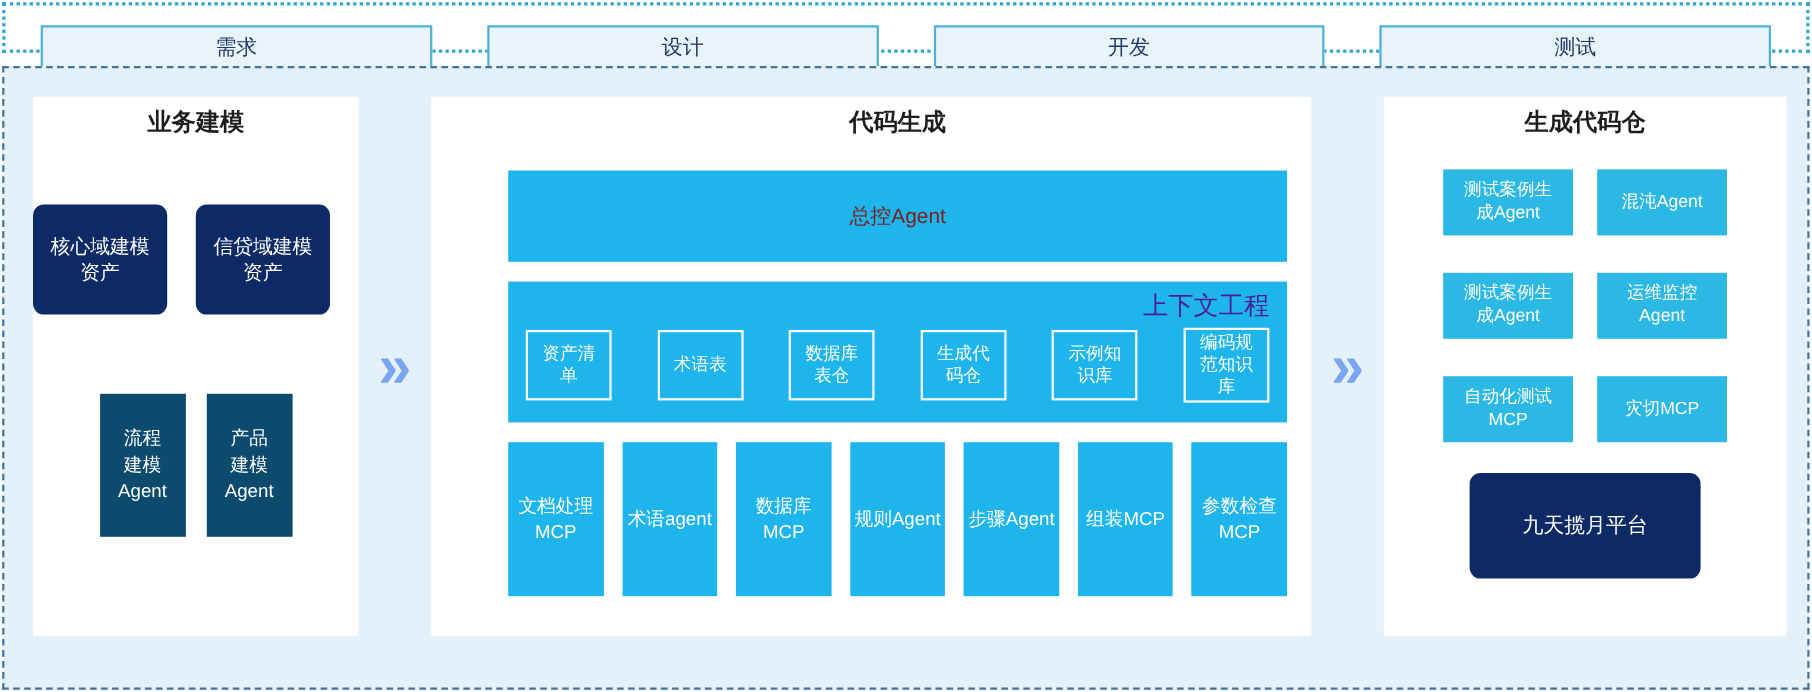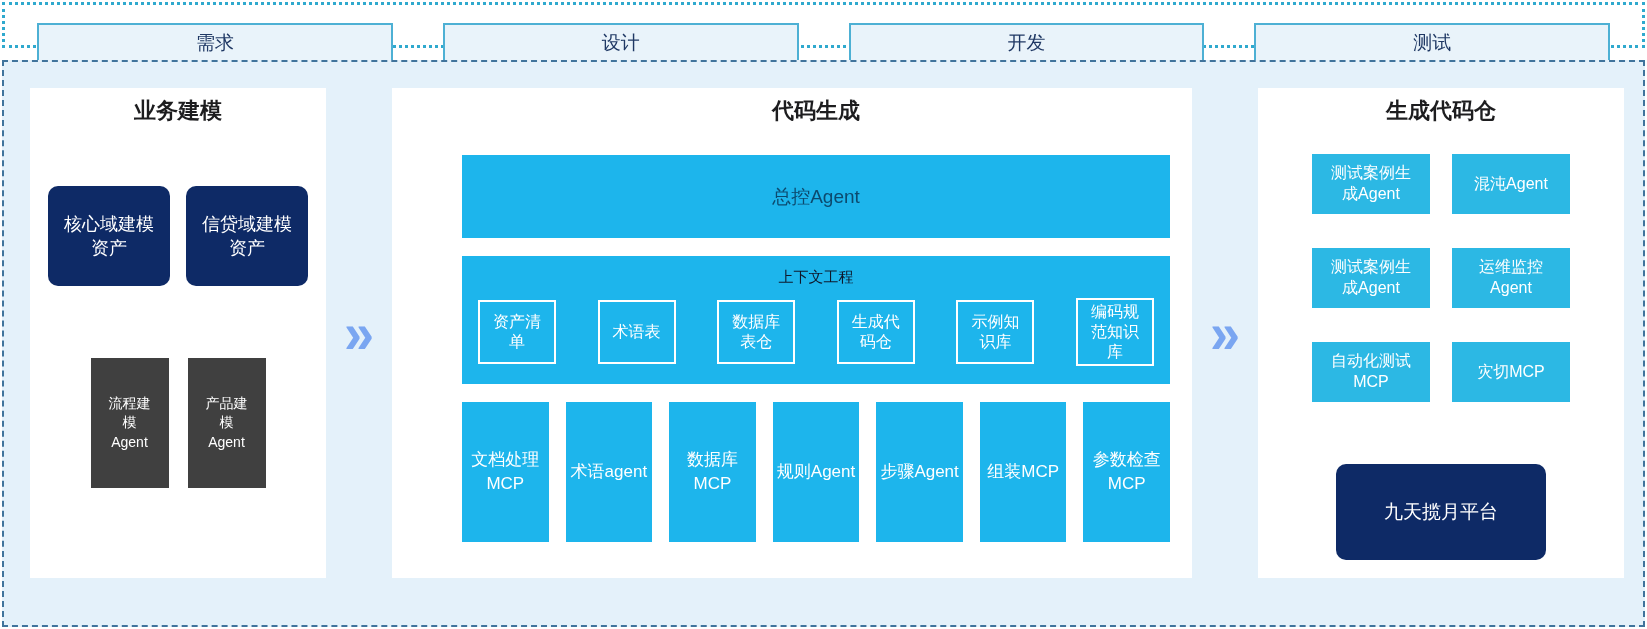--- a/index.html
+++ b/index.html
@@ -29,40 +29,40 @@
     margin:0;padding-top:8px;height:26px;text-align:center;
     font-size:22px;font-weight:bold;color:#1d1d1f;
   }
   .flow-gap{width:66px;height:490px;display:flex;align-items:center;justify-content:center;}
   .chevron{
     color:#7aa6f1;font-size:54px;font-weight:bold;line-height:1;
     transform:scaleY(1.05);user-select:none;
   }
   
   .panel-left{width:296px;}
-  .asset-row{display:flex;justify-content:center;gap:16px;margin-top:64px;}
+  .asset-row{display:flex;justify-content:flex-start;gap:26px;margin-top:64px;}
   .asset-box{
     width:122px;height:100px;padding:0 10px;box-sizing:border-box;border-radius:10px;
     background:#0e2a66;color:#fff;font-size:18px;line-height:1.35;
     display:flex;align-items:center;justify-content:center;text-align:center;
   }
   .lagent-row{display:flex;justify-content:center;gap:19px;margin-top:72px;}
   .lagent-box{
     width:78px;height:130px;padding:0 14px;box-sizing:border-box;
-    background:#404040;color:#fff;font-size:14px;line-height:1.4;
+    background:#0c4a6e;color:#fff;font-size:17px;line-height:1.4;
     display:flex;align-items:center;justify-content:center;text-align:center;
   }
   
   .panel-mid{width:800px;padding-left:48px;}
   .master-bar{
-    margin:33px 22px 0;height:83px;background:#1db5ec;color:#0c4a6e;font-size:19px;
+    margin:33px 22px 0;height:83px;background:#1db5ec;color:#7f1d1d;font-size:19px;
     display:flex;align-items:center;justify-content:center;
   }
   .context-bar{margin:18px 22px 0;background:#1db5ec;padding:8px 16px 18px;box-sizing:border-box;}
-  .context-title{text-align:center;color:#0f172a;font-size:15px;height:26px;line-height:26px;}
+  .context-title{text-align:right;color:#4c1d95;font-size:23px;height:26px;line-height:26px;}
   .context-items{display:flex;justify-content:space-between;align-items:center;gap:14px;margin-top:8px;}
   .context-item{
     width:78px;min-height:64px;padding:2px 8px;box-sizing:border-box;border:2px solid #fff;
     color:#fff;font-size:16px;line-height:1.25;
     display:flex;align-items:center;justify-content:center;text-align:center;
   }
   .tools-row{display:flex;margin:18px 22px 0;gap:17px;}
   .tool-box{
     flex:1;height:140px;padding:0 4px;box-sizing:border-box;
     background:#1db5ec;color:#fff;font-size:17px;line-height:1.4;
@@ -73,21 +73,21 @@
   .rgrid{
     display:grid;grid-template-columns:118px 118px;column-gap:22px;row-gap:34px;
     justify-content:center;margin-top:32px;
   }
   .rtool-box{
     width:118px;height:60px;padding:0 12px;box-sizing:border-box;
     background:#2cb8e4;color:#fff;font-size:16px;line-height:1.3;
     display:flex;align-items:center;justify-content:center;text-align:center;
   }
   .platform-box{
-    width:210px;height:96px;margin:62px auto 0;border-radius:10px;
+    width:210px;height:96px;margin:28px auto 0;border-radius:10px;
     background:#0e2a66;color:#fff;font-size:19px;
     display:flex;align-items:center;justify-content:center;text-align:left;
   }
 </style>
 </head>
 <body>
 
 <div class="top-strip">
   <div class="phase-box">需求</div>
   <div class="phase-box">设计</div>

